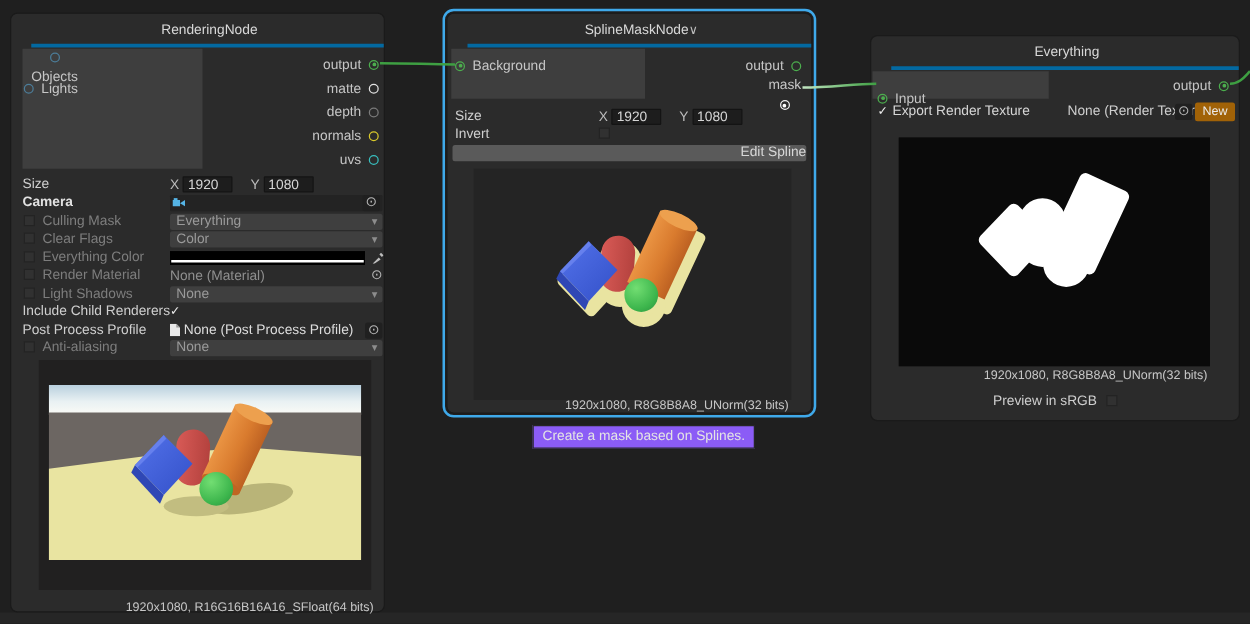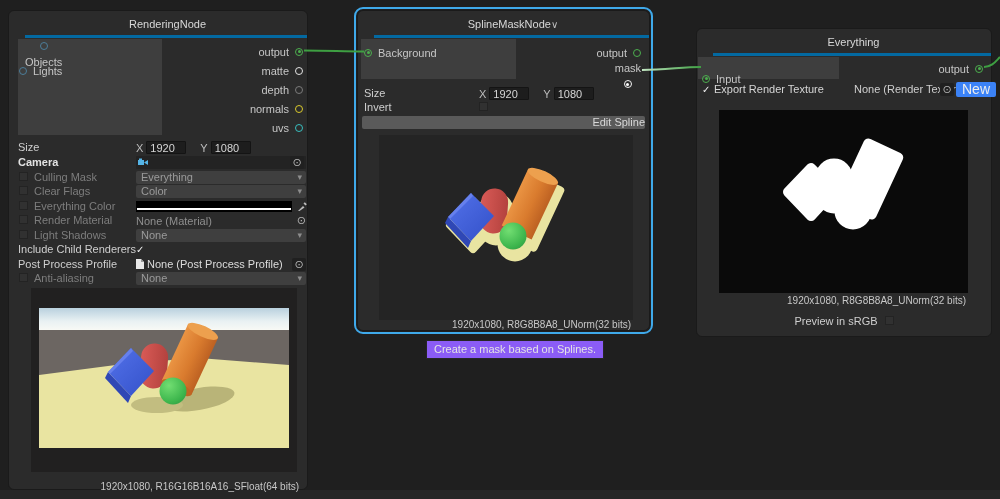--- a/index.html
+++ b/index.html
@@ -41,21 +41,21 @@
   .axislab{color:#bdbdbd;margin-right:3px;}
   .numfield{width:40px;height:13px;background:#1d1d1d;border:1px solid #141414;color:#d6d6d6;
             font-family:"Liberation Sans","DejaVu Sans",sans-serif;font-size:11px;padding:0 3px;box-sizing:border-box;border-radius:1px;}
   .objfield{display:flex;align-items:center;gap:3px;}
   .picker{color:#b5b5b5;font-size:11px;line-height:13px;}
   .chip{background:#202020;border-radius:2px;width:14px;text-align:center;}
   .swatch{position:absolute;left:127px;top:1px;width:156px;height:11px;background:#000;border:1px solid #000;box-sizing:border-box;}
   .swatch i{position:absolute;left:0;right:0;bottom:1px;height:2px;background:#fff;display:block;}
   .check{color:#efefef;font-size:10px;line-height:13px;}
   .btn{background:#5a5a5a;border-radius:2px;color:#d8d8d8;text-align:right;line-height:13px;}
-  .btn-new{position:absolute;background:#3b82f6;border-radius:2px;color:#ececec;font-size:14px;line-height:15px;padding:0 6px;}
+  .btn-new{position:absolute;background:#a16207;border-radius:2px;color:#ececec;font-size:10px;line-height:15px;padding:0 6px;}
 
   .preview-box{position:absolute;background:#212020;}
   .preview-img{position:absolute;background:#242424;}
   .preview-img svg{display:block;}
   .caption{position:absolute;font-size:10px;color:#c7c7c7;text-align:right;}
 
   .tooltip{position:absolute;left:426px;top:340px;background:#8b5cf6;border:1px solid #262626;
            color:#e4e4e4;padding:2px 7px;line-height:13px;}
 
   .edges{position:absolute;left:0;top:0;z-index:3;pointer-events:none;}

